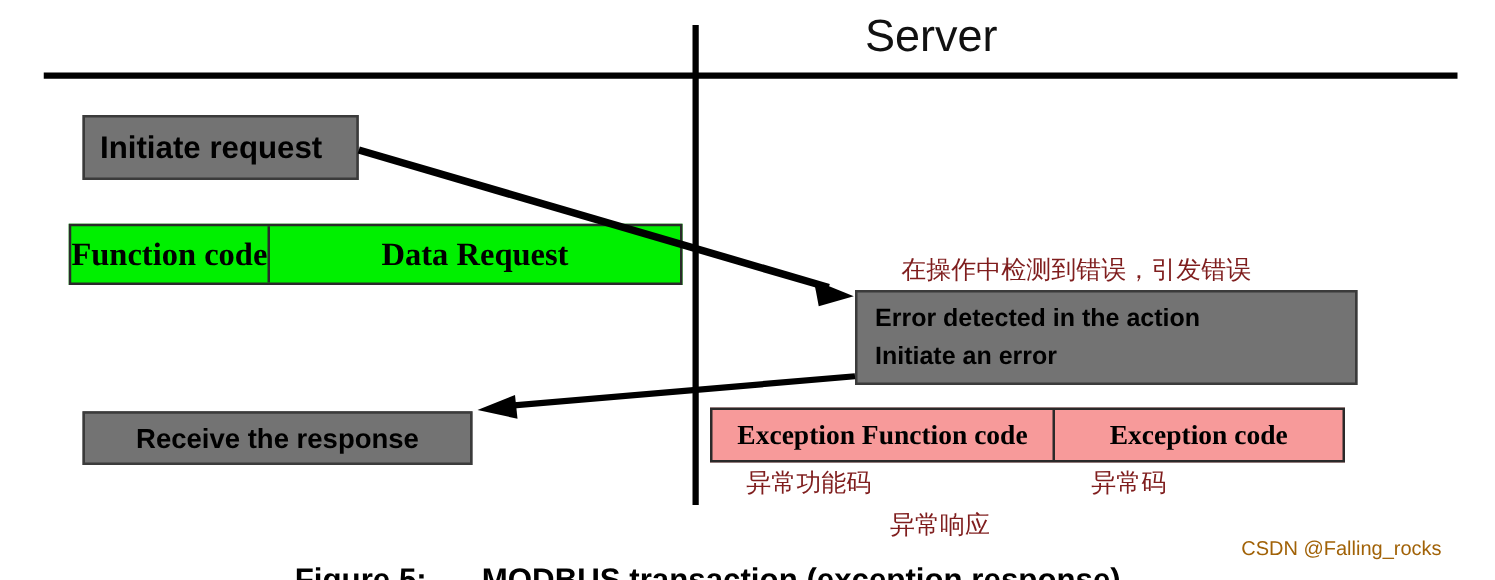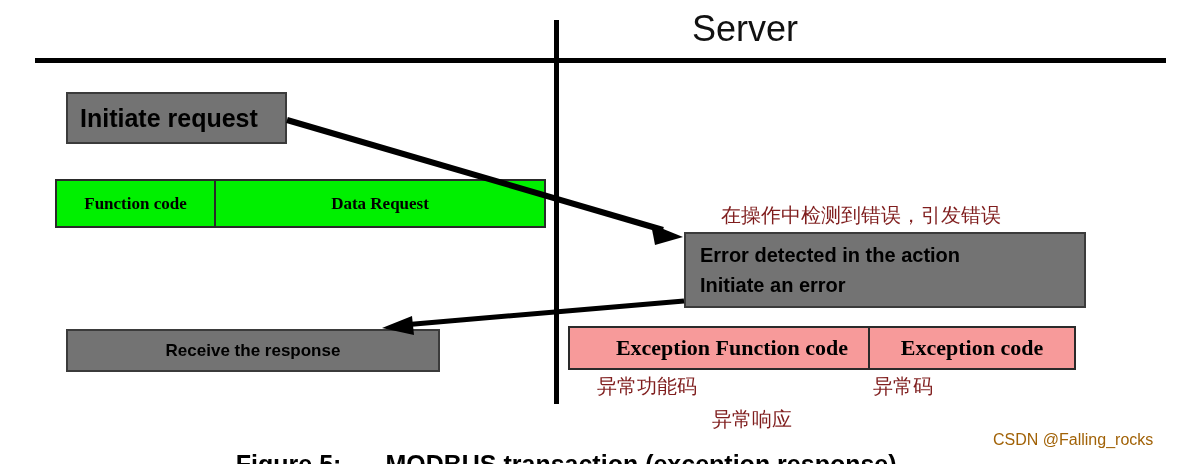--- a/index.html
+++ b/index.html
@@ -66,22 +66,22 @@
     padding-left: 12px;
   }
   #box-error-detected {
     left: 684px; top: 232px; width: 402px; height: 76px;
     font-size: 20px;
     line-height: 30px;
     padding-left: 14px;
     align-items: center;
   }
   #box-receive-response {
-    left: 66px; top: 329px; width: 374px; height: 43px;
-    font-size: 17px;
+    left: 66px; top: 329px; width: 312px; height: 43px;
+    font-size: 22px;
     justify-content: center;
   }
 
   
   .frame-bar {
     position: absolute;
     box-sizing: border-box;
     display: flex;
     border: 2px solid #2a2a2a;
   }
@@ -93,28 +93,27 @@
     font-family: "Liberation Serif", serif;
     font-weight: bold;
     color: #000000;
     white-space: nowrap;
     overflow: hidden;
   }
   #bar-request {
     left: 55px; top: 179px; width: 491px; height: 49px;
     background: #00f000;
   }
-  #bar-request .frame-cell { font-size: 17px; }
+  #bar-request .frame-cell { font-size: 26px; }
   #bar-request .cell-fc { width: 159px; border-right: 2px solid #2a2a2a; }
   #bar-request .cell-data { flex: 1 1 auto; }
 
   #bar-exception {
     left: 568px; top: 326px; width: 508px; height: 44px;
     background: #f79a9a;
-    padding-left: 26px;
   }
   #bar-exception .frame-cell { font-size: 22px; }
   #bar-exception .cell-efc { width: 274px; border-right: 2px solid #2a2a2a; }
   #bar-exception .cell-ec { flex: 1 1 auto; }
 
   
   .cn-note {
     position: absolute;
     font-family: Liberation Serif, serif;
     font-size: 20px;

